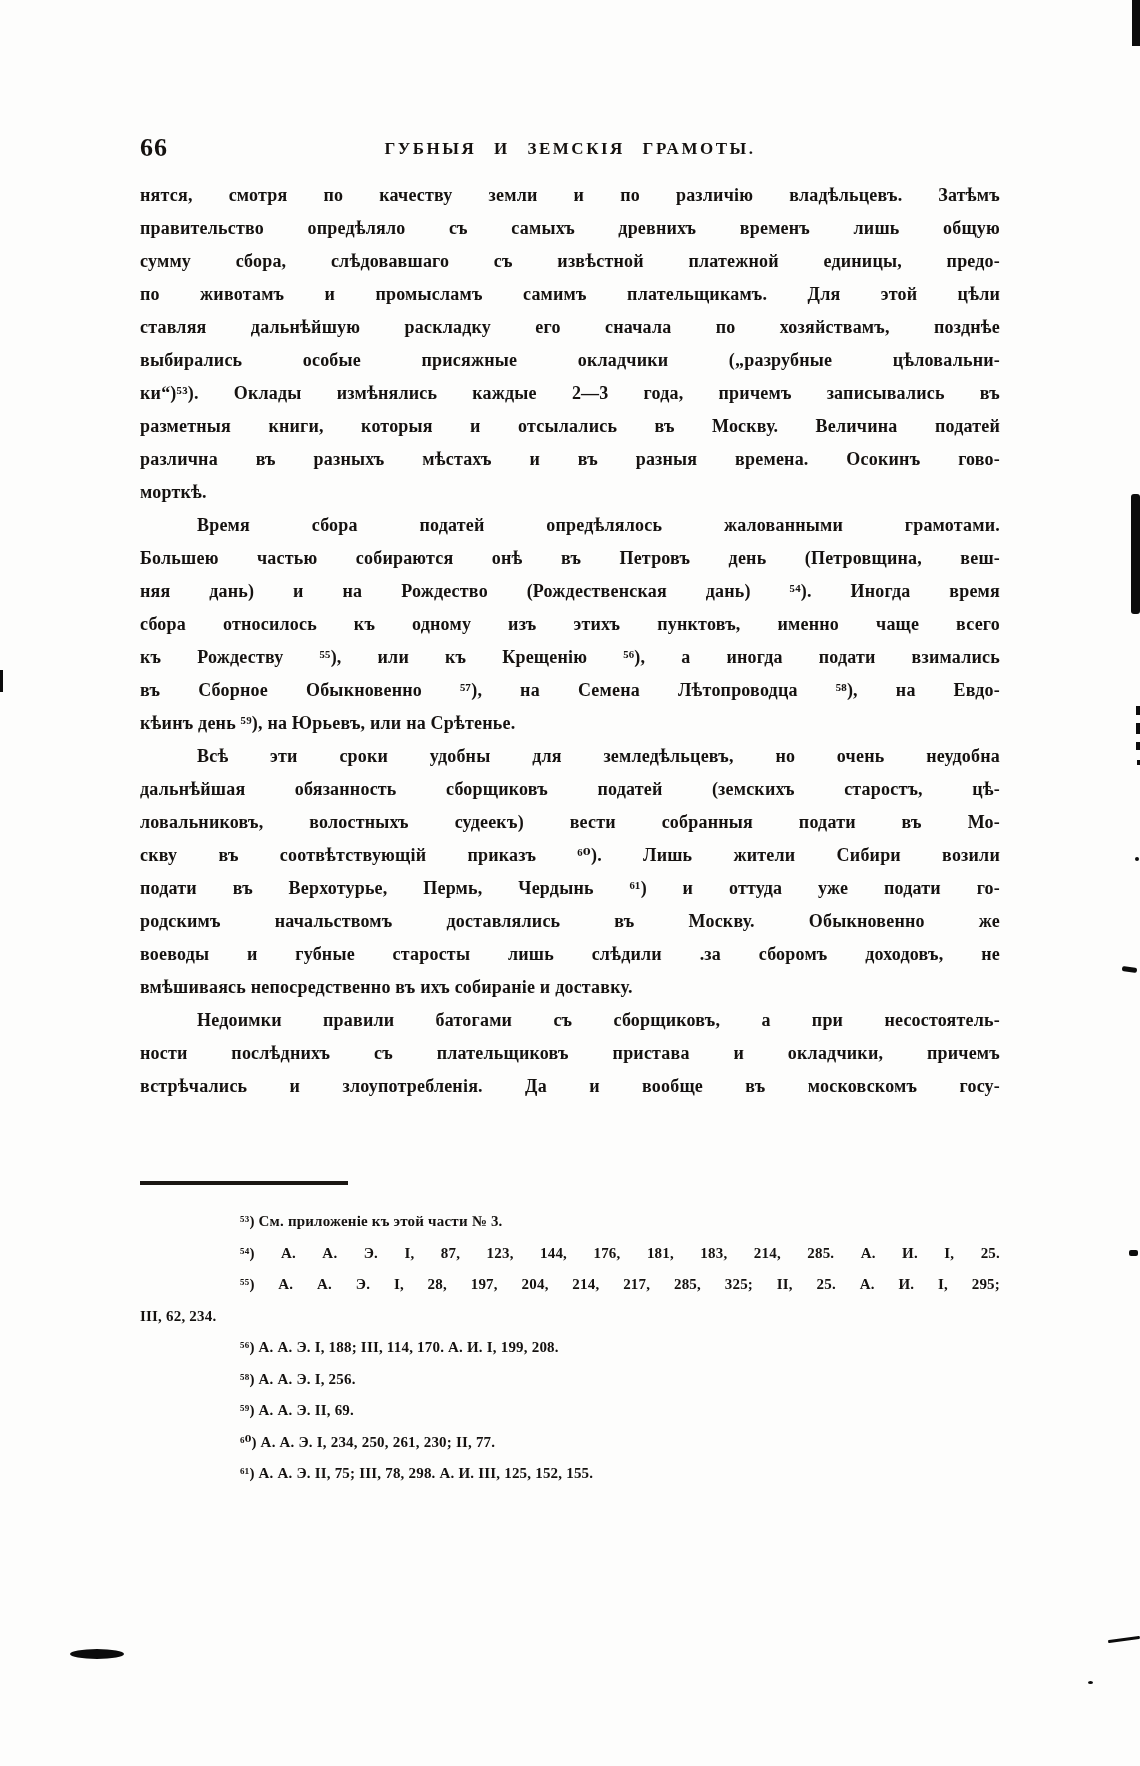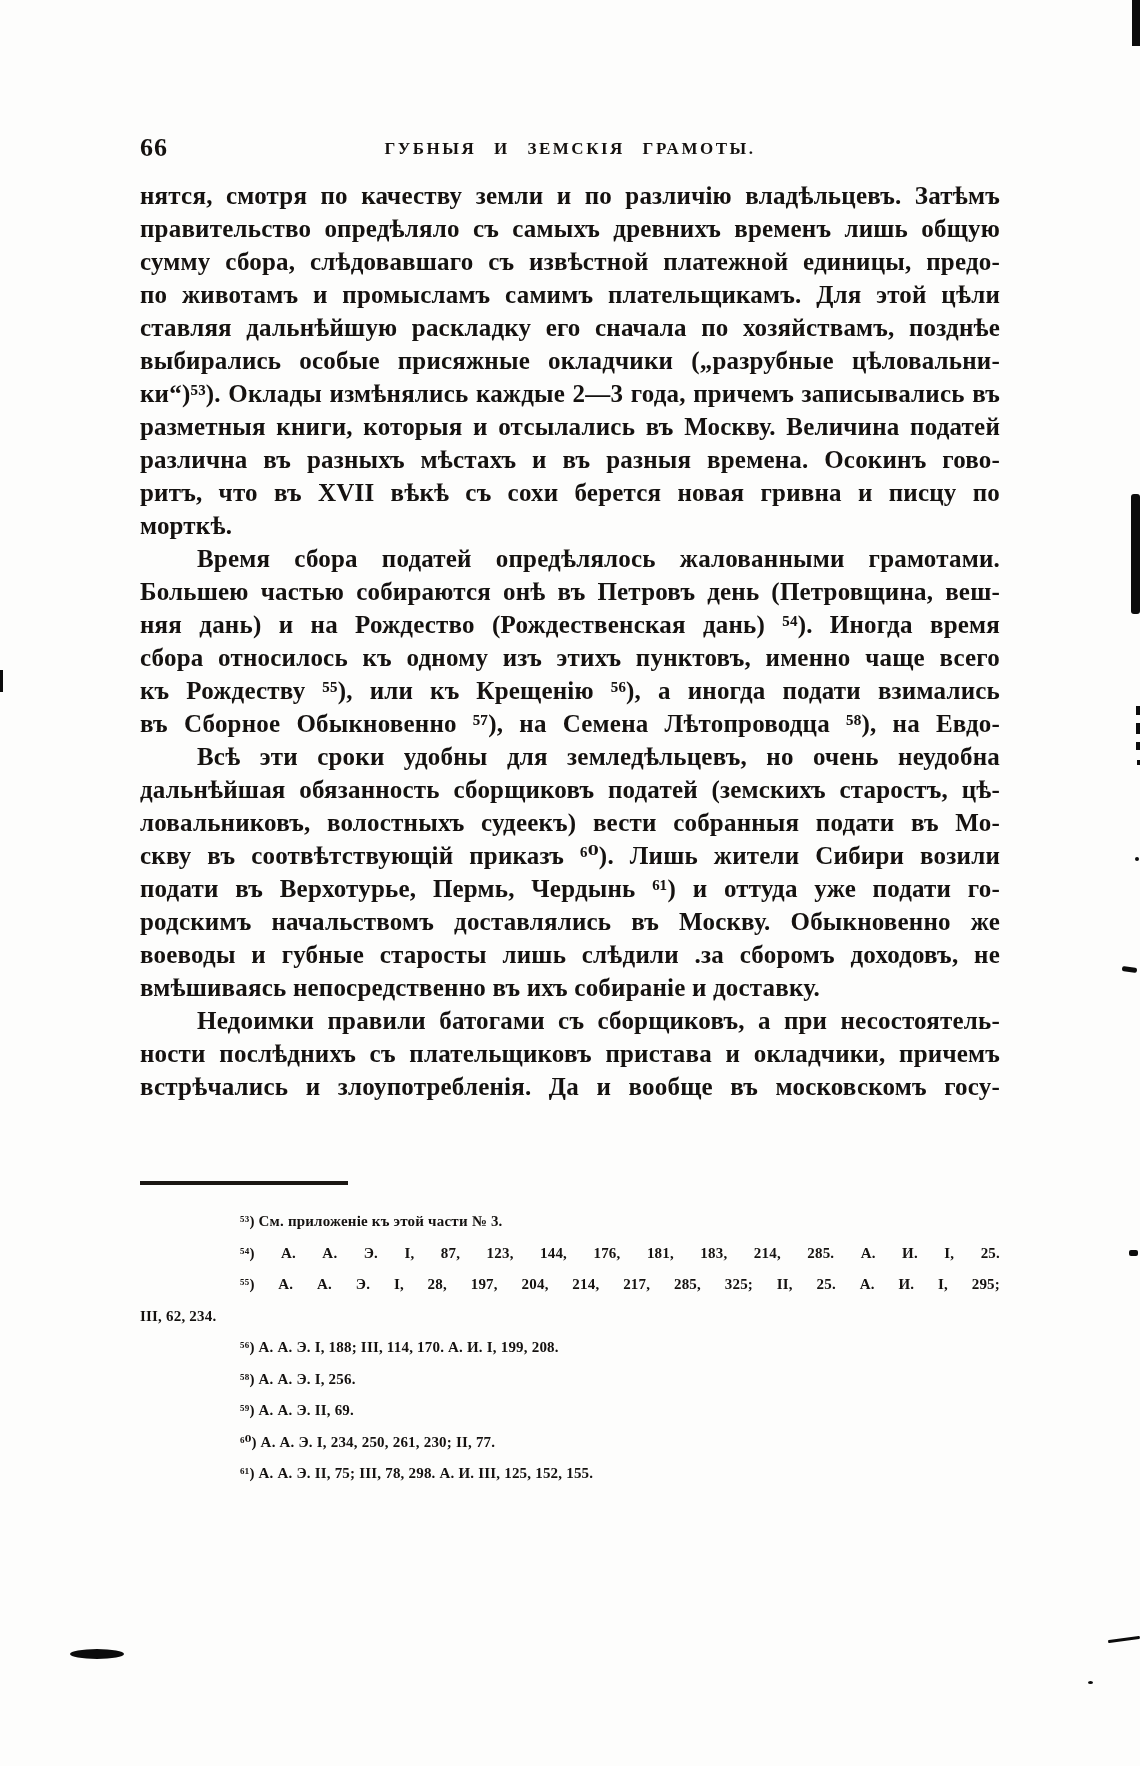--- a/index.html
+++ b/index.html
@@ -45,21 +45,21 @@
   }
   
   .body-block {
     position: absolute;
     top: 179px;
     left: 140px;
     width: 860px;
   }
   .para { margin: 0; }
   .line {
-    font-size: 25px;
+    font-size: 18px;
     font-weight: bold;
     line-height: 33px;
     letter-spacing: 0.2px;
     text-align: justify;
     text-align-last: justify;
     white-space: nowrap;
   }
   .line.no-stretch { text-align-last: left; }
   .line.first { text-indent: 57px; }
   
@@ -107,30 +107,30 @@
       <div class="para">
         <div class="line">нятся, смотря по качеству земли и по различію владѣльцевъ. Затѣмъ</div>
         <div class="line">правительство опредѣляло съ самыхъ древнихъ временъ лишь общую</div>
         <div class="line">сумму сбора, слѣдовавшаго съ извѣстной платежной единицы, предо-</div>
         <div class="line">по животамъ и промысламъ самимъ плательщикамъ. Для этой цѣли</div>
         <div class="line">ставляя дальнѣйшую раскладку его сначала по хозяйствамъ, позднѣе</div>
         <div class="line">выбирались особые присяжные окладчики („разрубные цѣловальни-</div>
         <div class="line">ки“)⁵³). Оклады измѣнялись каждые 2—3 года, причемъ записывались въ</div>
         <div class="line">разметныя книги, которыя и отсылались въ Москву. Величина податей</div>
         <div class="line">различна въ разныхъ мѣстахъ и въ разныя времена. Осокинъ гово-</div>
-        <div class="line">ритъ, что въ XVII вѣкѣ съ сохи берется новая гривна и писцу по</div>
         <div class="line no-stretch">морткѣ.</div>
       </div>
       <div class="para">
         <div class="line first">Время сбора податей опредѣлялось жалованными грамотами.</div>
         <div class="line">Большею частью собираются онѣ въ Петровъ день (Петровщина, веш-</div>
         <div class="line">няя дань) и на Рождество (Рождественская дань) ⁵⁴). Иногда время</div>
         <div class="line">сбора относилось къ одному изъ этихъ пунктовъ, именно чаще всего</div>
         <div class="line">къ Рождеству ⁵⁵), или къ Крещенію ⁵⁶), а иногда подати взимались</div>
         <div class="line">въ Сборное Обыкновенно ⁵⁷), на Семена Лѣтопроводца ⁵⁸), на Евдо-</div>
+        <div class="line no-stretch">кѣинъ день ⁵⁹), на Юрьевъ, или на Срѣтенье.</div>
       </div>
       <div class="para">
         <div class="line first">Всѣ эти сроки удобны для земледѣльцевъ, но очень неудобна</div>
         <div class="line">дальнѣйшая обязанность сборщиковъ податей (земскихъ старостъ, цѣ-</div>
         <div class="line">ловальниковъ, волостныхъ судеекъ) вести собранныя подати въ Мо-</div>
         <div class="line">скву въ соотвѣтствующій приказъ ⁶⁰). Лишь жители Сибири возили</div>
         <div class="line">подати въ Верхотурье, Пермь, Чердынь ⁶¹) и оттуда уже подати го-</div>
         <div class="line">родскимъ начальствомъ доставлялись въ Москву. Обыкновенно же</div>
         <div class="line">воеводы и губные старосты лишь слѣдили .за сборомъ доходовъ, не</div>
         <div class="line no-stretch">вмѣшиваясь непосредственно въ ихъ собираніе и доставку.</div>

